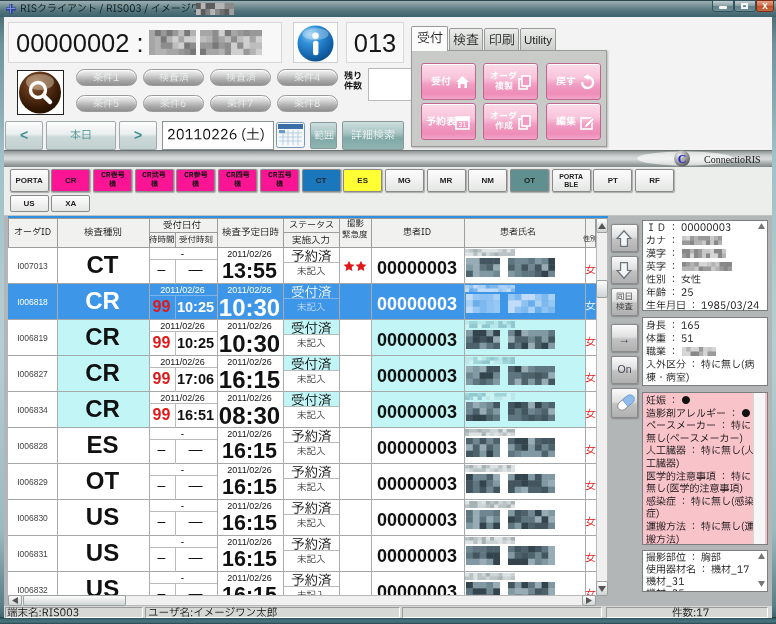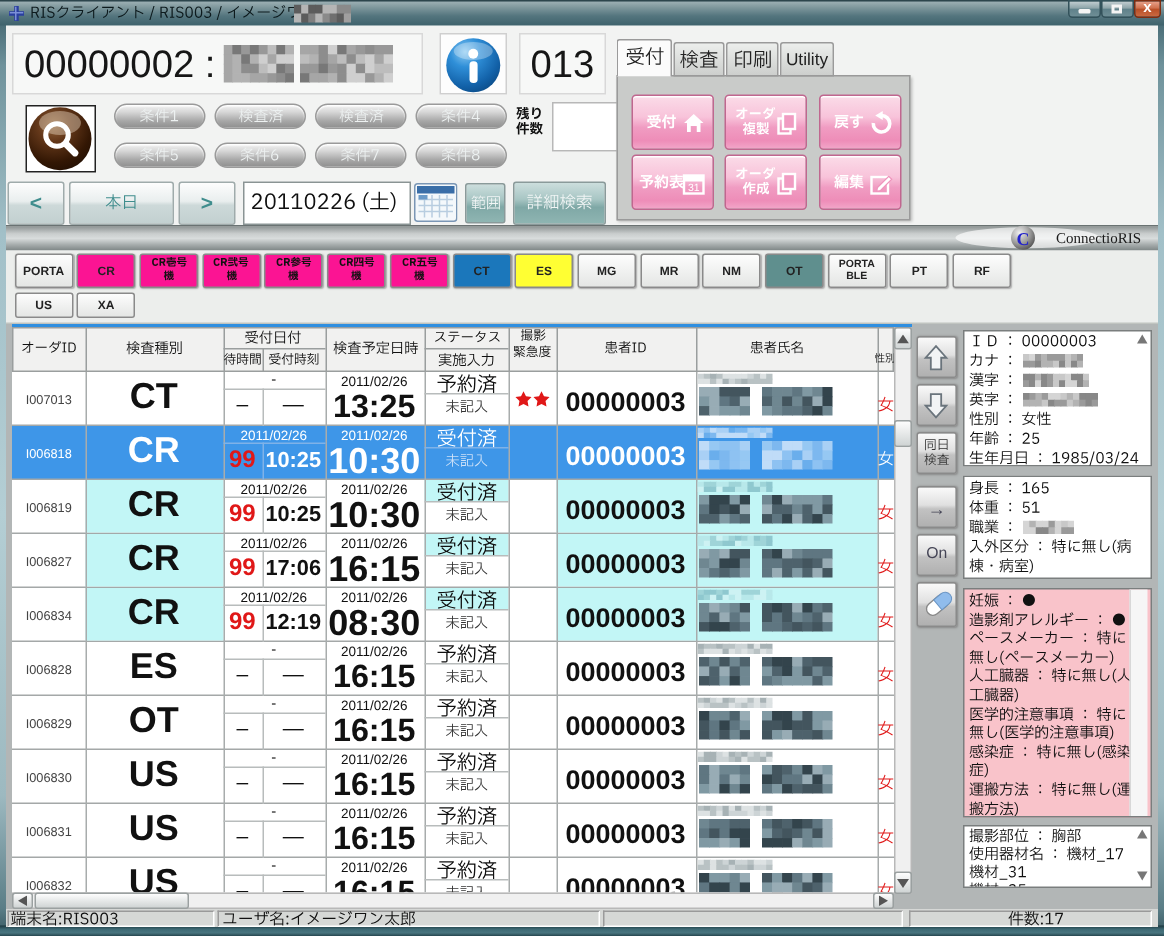--- a/index.html
+++ b/index.html
@@ -659,21 +659,21 @@
     <div class="abs" style="left:455.5px;top:0px;width:1px;height:36px;background:#a8acac;"></div>
     <div class="abs" style="left:577px;top:0px;width:1px;height:36px;background:#a8acac;"></div>
     <div style="position:absolute;width:49px;left:0px;text-align:center;top:14px;font-family:'Liberation Sans',sans-serif;font-size:8.5px;color:#444;font-weight:normal;white-space:nowrap;line-height:1">I007013</div>
     <div style="position:absolute;width:91px;left:49px;text-align:center;top:5px;font-family:'Liberation Sans',sans-serif;font-size:24px;color:#111;font-weight:bold;white-space:nowrap;line-height:1">CT</div>
     <div class="abs" style="left:140.5px;top:10.5px;width:68px;height:1px;background:#b8bcbc;"></div>
     <div class="abs" style="left:167px;top:10.5px;width:1px;height:25.5px;background:#b8bcbc;"></div>
     <div style="position:absolute;width:68px;left:140.5px;text-align:center;top:1px;font-family:'Liberation Sans',sans-serif;font-size:10px;color:#111;font-weight:normal;white-space:nowrap;line-height:1">-</div>
     <div style="position:absolute;width:26px;left:140.5px;text-align:center;top:14px;font-family:'Liberation Sans',sans-serif;font-size:14px;color:#111;font-weight:normal;white-space:nowrap;line-height:1">–</div>
     <div style="position:absolute;width:41px;left:167px;text-align:center;top:14px;font-family:'Liberation Sans',sans-serif;font-size:14px;color:#111;font-weight:normal;white-space:nowrap;line-height:1">—</div>
     <div style="position:absolute;width:66px;left:208.5px;text-align:center;top:1.5px;font-family:'Liberation Sans',sans-serif;font-size:9px;color:#111;font-weight:normal;white-space:nowrap;line-height:1">2011/02/26</div>
-    <div style="position:absolute;width:66px;left:208.5px;text-align:center;top:13px;font-family:'Liberation Sans',sans-serif;font-size:21.5px;color:#111;font-weight:bold;white-space:nowrap;line-height:1">13:25</div>
+    <div style="position:absolute;width:66px;left:208.5px;text-align:center;top:13px;font-family:'Liberation Sans',sans-serif;font-size:21.5px;color:#111;font-weight:bold;white-space:nowrap;line-height:1">13:55</div>
     <div style="position:absolute;left:282.8px;top:0.5px;line-height:0"><svg width="40" height="17" viewBox="0 0 40 17">
         <g fill="#111" transform="translate(0,11.9) scale(0.013500,-0.013500)">
           <use href="#r82" x="0"></use>
           <use href="#r101" x="1000"></use>
           <use href="#r24" x="2000"></use>
         </g>
       </svg></div>
     <div class="abs" style="left:275px;top:13.5px;width:56px;height:1px;background:#b8bcbc;"></div>
     <div style="position:absolute;left:288.8px;top:17.5px;line-height:0"><svg width="28" height="12" viewBox="0 0 28 12">
         <g fill="#333" transform="translate(0,8.4) scale(0.009500,-0.009500)">
@@ -1095,21 +1095,21 @@
     <div class="abs" style="left:331px;top:144px;width:1px;height:36px;background:#a8acac;"></div>
     <div class="abs" style="left:363px;top:144px;width:1px;height:36px;background:#a8acac;"></div>
     <div class="abs" style="left:455.5px;top:144px;width:1px;height:36px;background:#a8acac;"></div>
     <div class="abs" style="left:577px;top:144px;width:1px;height:36px;background:#a8acac;"></div>
     <div style="position:absolute;width:49px;left:0px;text-align:center;top:158px;font-family:'Liberation Sans',sans-serif;font-size:8.5px;color:#444;font-weight:normal;white-space:nowrap;line-height:1">I006834</div>
     <div style="position:absolute;width:91px;left:49px;text-align:center;top:149px;font-family:'Liberation Sans',sans-serif;font-size:24px;color:#111;font-weight:bold;white-space:nowrap;line-height:1">CR</div>
     <div class="abs" style="left:140.5px;top:154.5px;width:68px;height:1px;background:#b8bcbc;"></div>
     <div class="abs" style="left:167px;top:154.5px;width:1px;height:25.5px;background:#b8bcbc;"></div>
     <div style="position:absolute;width:68px;left:140.5px;text-align:center;top:145.5px;font-family:'Liberation Sans',sans-serif;font-size:9px;color:#111;font-weight:normal;white-space:nowrap;line-height:1">2011/02/26</div>
     <div style="position:absolute;width:26px;left:140.5px;text-align:center;top:159px;font-family:'Liberation Sans',sans-serif;font-size:16px;color:#e01818;font-weight:bold;white-space:nowrap;line-height:1">99</div>
-    <div style="position:absolute;width:41px;left:167px;text-align:center;top:160px;font-family:'Liberation Sans',sans-serif;font-size:14.5px;color:#111;font-weight:bold;white-space:nowrap;line-height:1">12:19</div>
+    <div style="position:absolute;width:41px;left:167px;text-align:center;top:160px;font-family:'Liberation Sans',sans-serif;font-size:14.5px;color:#111;font-weight:bold;white-space:nowrap;line-height:1">16:51</div>
     <div style="position:absolute;width:66px;left:208.5px;text-align:center;top:145.5px;font-family:'Liberation Sans',sans-serif;font-size:9px;color:#111;font-weight:normal;white-space:nowrap;line-height:1">2011/02/26</div>
     <div style="position:absolute;width:66px;left:208.5px;text-align:center;top:156px;font-family:'Liberation Sans',sans-serif;font-size:24px;color:#111;font-weight:bold;white-space:nowrap;line-height:1">08:30</div>
     <div style="position:absolute;left:282.8px;top:144.5px;line-height:0"><svg width="40" height="17" viewBox="0 0 40 17">
         <g fill="#111" transform="translate(0,11.9) scale(0.013500,-0.013500)">
           <use href="#r44" x="0"></use>
           <use href="#r45" x="1000"></use>
           <use href="#r24" x="2000"></use>
         </g>
       </svg></div>
     <div class="abs" style="left:275px;top:157.5px;width:56px;height:1px;background:#b8bcbc;"></div>

